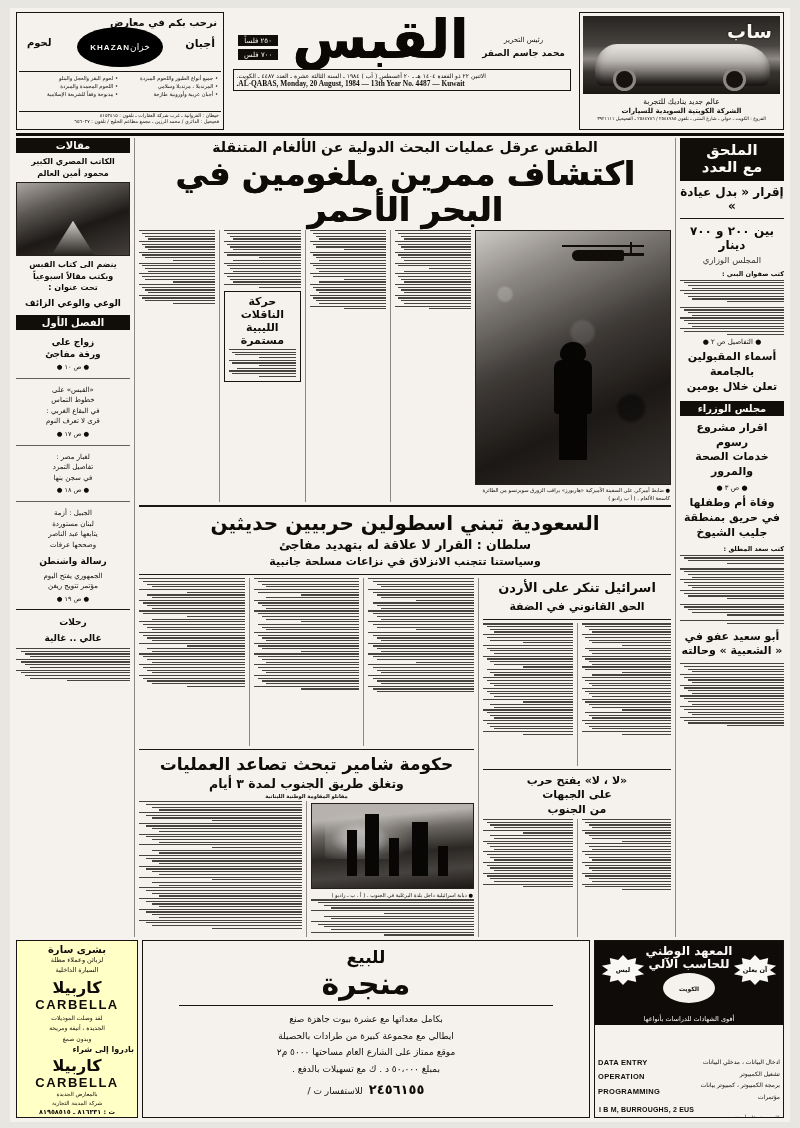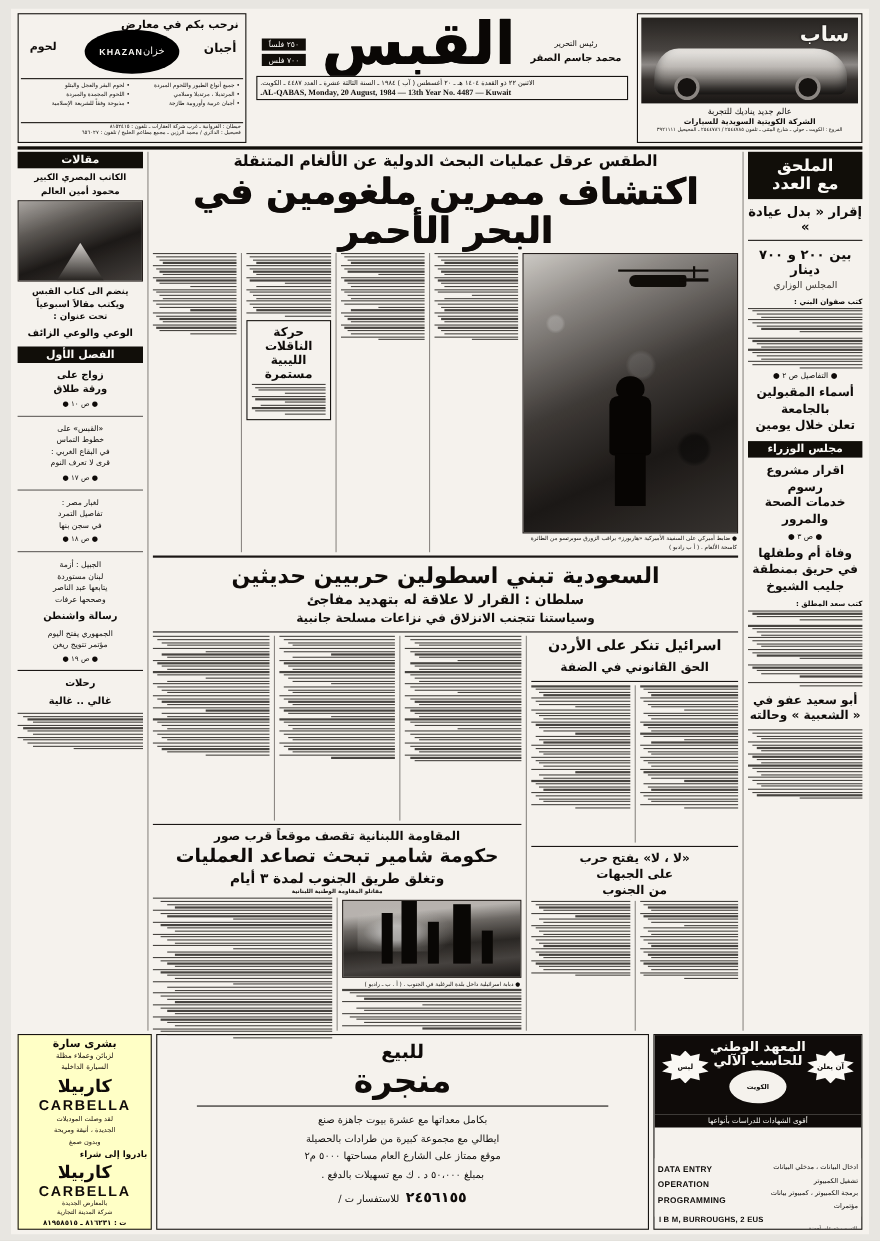--- a/index.html
+++ b/index.html
@@ -945,21 +945,20 @@
                     <i></i>
                     <i></i>
                     <i></i>
                     <i></i>
                     <i class="short"></i>
               </div>
             </div>
           </div>
 
           <div class="hdr-rule thin"></div>
-          <div class="kicker" style="font-size:11px">المقاومة اللبنانية تقصف موقعاً قرب صور</div>
           <div class="midhead" style="font-size:17px">حكومة شامير تبحث تصاعد العمليات</div>
           <div class="midsub">وتغلق طريق الجنوب لمدة ٣ أيام</div>
           <div class="tiny" style="text-align:center;font-weight:bold">مقاتلو المقاومة الوطنية اللبنانية</div>
 
           <div class="colbox" style="flex:1;min-height:0">
             <div style="flex:1;display:flex;flex-direction:column;min-width:0">
               <div class="bottom-photo">
                 <div class="bp-smoke"></div>
                 <div class="bp-bldg" style="left:22%;height:46px"></div>
                 <div class="bp-bldg" style="left:33%;height:62px;width:14px"></div>
@@ -1054,21 +1053,21 @@
       </div>
       <div class="r-h">ينضم الى كتاب القبس</div>
       <div class="r-h">ويكتب مقالاً اسبوعياً</div>
       <div class="r-h">تحت عنوان :</div>
       <div class="r-item">الوعي والوعي الزائف</div>
 
       <div class="r-tag" style="margin-top:4px">الفصل الأول</div>
 
       <div class="r-item">
         <span>زواج على</span><br>
-        <span>ورقة طلاق</span>
+        <span>ورقة مفاجئ</span>
       </div>
       <div class="r-ref">● ص ١٠ ●</div>
       <div class="sep"></div>
 
       <div class="r-note">
         <span>«القبس» على</span><br>
         <span>خطوط التماس</span><br>
         <span>في البقاع الغربي :</span><br>
         <span>قرى لا تعرف النوم</span>
       </div>

